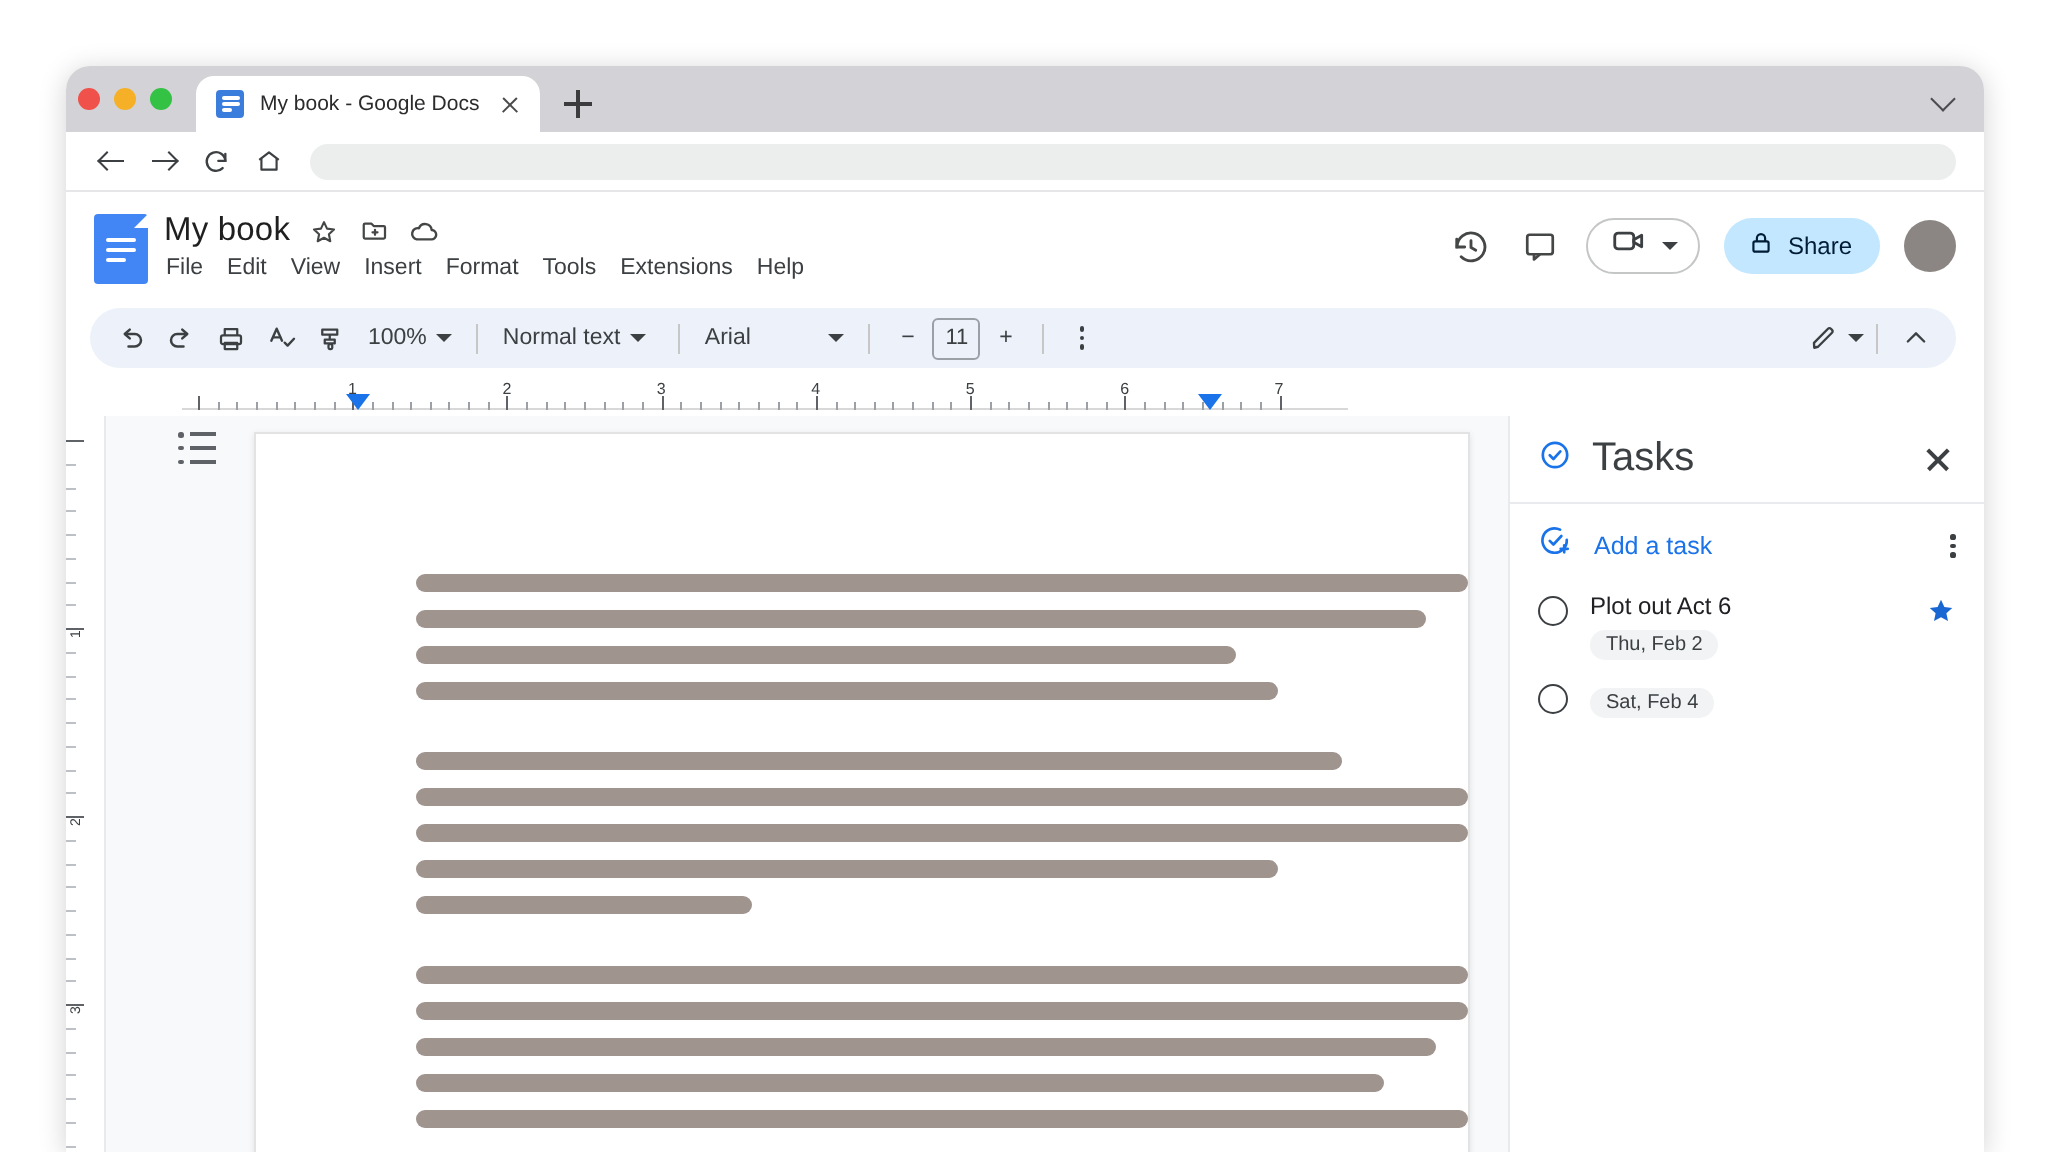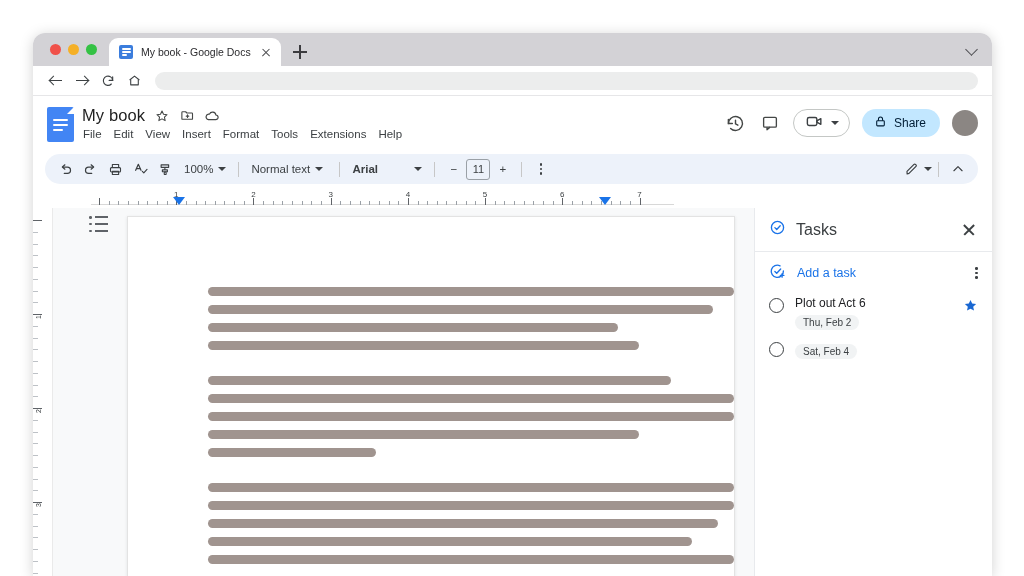--- a/index.html
+++ b/index.html
@@ -26,21 +26,21 @@
     box-shadow: 0 2px 14px rgba(0,0,0,0.18);
   }
 
   
   .tabstrip {
     position: relative;
     height: 33px;
     background: #d3d2d6;
     display: flex;
     align-items: flex-end;
-    padding-left: 13px;
+    padding-left: 2px;
   }
   .lights { display: flex; gap: 7px; align-items: center; height: 33px; padding: 0 8px 0 4px; }
   .light { width: 11px; height: 11px; border-radius: 50%; }
   .light.red { background: #f0514a; }
   .light.amber { background: #f5b027; }
   .light.green { background: #34c244; }
 
   .tab {
     display: flex; align-items: center; gap: 8px;
     height: 28px; width: 172px;
@@ -188,21 +188,21 @@
     display: flex; align-items: center; justify-content: center;
     color: #3c4043;
   }
   .tb-sep { width: 1px; height: 15px; background: #c7c7c7; margin: 0 6px; }
   .tb-zoom, .tb-style, .tb-font {
     display: flex; align-items: center; gap: 5px;
     height: 24px; padding: 0 6px;
     white-space: nowrap;
   }
   .tb-style { width: 88px; }
-  .tb-font { width: 82px; justify-content: space-between; font-weight: bold; }
+  .tb-font { width: 82px; justify-content: space-between; }
   .fontsize-box {
     width: 24px; height: 21px;
     border: 1px solid #9aa0a6; border-radius: 3px;
     display: flex; align-items: center; justify-content: center;
     font-size: 11px; color: #3c4043;
   }
   .tb-spacer { flex: 1 1 auto; }
   .dots-vert { display: flex; flex-direction: column; gap: 2px; align-items: center; }
   .dots-vert span { width: 2.6px; height: 2.6px; border-radius: 50%; background: #3c4043; display: block; }
 
@@ -283,21 +283,21 @@
     width: 238px; flex: 0 0 238px;
     background: #ffffff;
     border-left: 1px solid #e8eaed;
     display: flex; flex-direction: column;
   }
   .tasks-header {
     display: flex; align-items: center; gap: 10px;
     height: 44px; padding: 0 14px 0 14px;
     border-bottom: 1px solid #e8eaed;
   }
-  .tasks-title { font-size: 16px; color: #3c4043; flex: 1 1 auto; }
+  .tasks-title { font-size: 20px; color: #3c4043; flex: 1 1 auto; }
   .close-x { width: 18px; height: 18px; position: relative; }
   .close-x:before, .close-x:after {
     content:""; position: absolute; left: 2px; top: 8px;
     width: 14px; height: 1.5px; background: #3c4043;
   }
   .close-x:before { transform: rotate(45deg); }
   .close-x:after { transform: rotate(-45deg); }
 
   .add-task-row {
     display: flex; align-items: center; gap: 11px;

